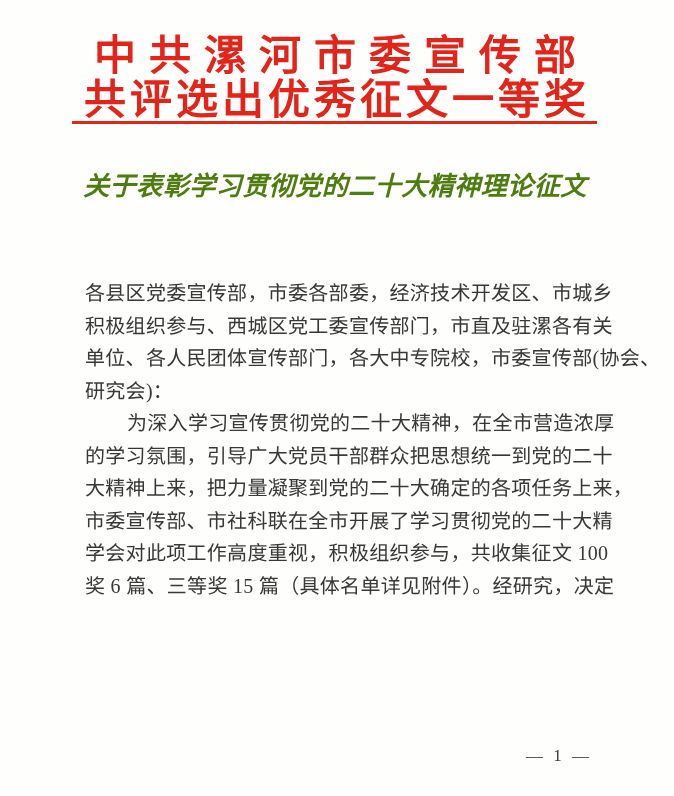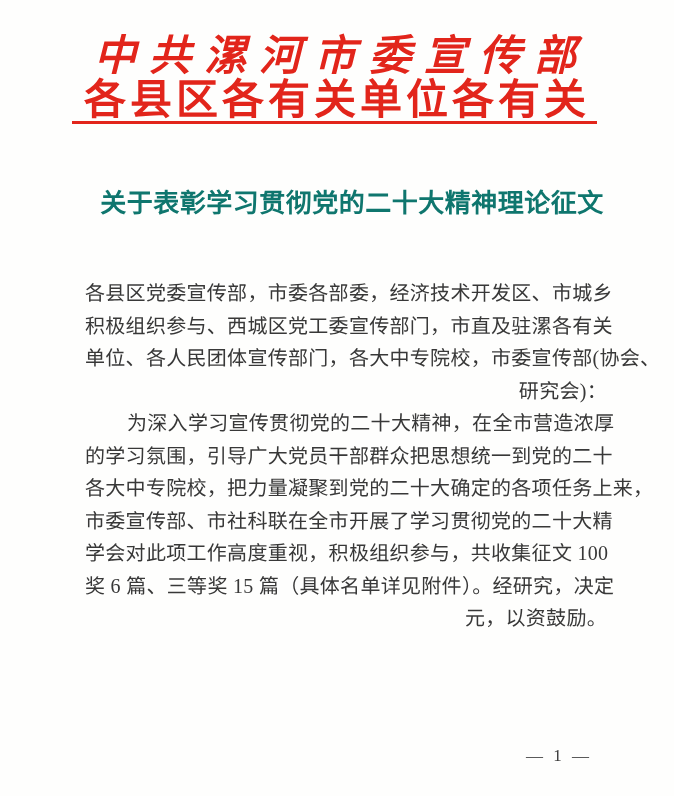--- a/index.html
+++ b/index.html
@@ -27,21 +27,20 @@
     text-align: center;
     color: var(--accent, #e2251b);
     font-weight: 700;
   }
   .org-line-1 {
     font-size: 42px;
     line-height: 44px;
     letter-spacing: 13px;
     padding-left: 13px; 
     white-space: nowrap;
-    font-style: italic;
   }
   .org-line-2 {
     font-size: 42px;
     line-height: 44px;
     letter-spacing: 4px;
     padding-left: 4px;
     white-space: nowrap;
   }
   .red-rule {
     position: absolute;
@@ -51,40 +50,40 @@
     height: 3px;
     background: var(--accent, #e2251b);
   }
 
   
   .doc-title {
     position: absolute;
     top: 170px;
     left: 55px;
     width: 560px;
-    margin: 17px;
+    margin: 0;
     text-align: center;
     font-size: 26px;
     line-height: 34px;
     font-weight: 700;
-    color: #0f766e;
+    color: #4d7c0f;
     letter-spacing: 0.5px;
+    font-style: italic;
   }
 
   
   .doc-body {
     position: absolute;
     top: 277px;
     left: 85px;
     width: 522px;
     font-size: 20px;
     line-height: 32.5px;
     letter-spacing: 0.3px;
     color: var(--ink, #383838);
-    text-align: right;
   }
   .doc-body .line {
     white-space: nowrap;
   }
   .doc-body .line.indent {
     text-indent: 42px;
   }
 
   
   .page-number {
@@ -97,38 +96,37 @@
     white-space: nowrap;
   }
 </style>
 </head>
 <body>
 
 <div class="page">
 
   <div class="letterhead">
     <div class="org-line-1">中共漯河市委宣传部</div>
-    <div class="org-line-2">各县区各有关单位各有关</div>
+    <div class="org-line-2">共评选出优秀征文一等奖</div>
   </div>
 
   <div class="red-rule"></div>
 
   <h1 class="doc-title">
     <div>关于表彰学习贯彻党的二十大精神理论征文</div>
   </h1>
 
   <div class="doc-body">
     <div class="line">各县区党委宣传部，市委各部委，经济技术开发区、市城乡</div>
     <div class="line">积极组织参与、西城区党工委宣传部门，市直及驻漯各有关</div>
     <div class="line">单位、各人民团体宣传部门，各大中专院校，市委宣传部(协会、</div>
     <div class="line">研究会)：</div>
     <div class="line indent">为深入学习宣传贯彻党的二十大精神，在全市营造浓厚</div>
     <div class="line">的学习氛围，引导广大党员干部群众把思想统一到党的二十</div>
-    <div class="line">各大中专院校，把力量凝聚到党的二十大确定的各项任务上来，</div>
+    <div class="line">大精神上来，把力量凝聚到党的二十大确定的各项任务上来，</div>
     <div class="line">市委宣传部、市社科联在全市开展了学习贯彻党的二十大精</div>
     <div class="line">学会对此项工作高度重视，积极组织参与，共收集征文 100</div>
     <div class="line">奖 6 篇、三等奖 15 篇（具体名单详见附件）。经研究，决定</div>
-    <div class="line">元，以资鼓励。</div>
   </div>
 
   <div class="page-number">— 1 —</div>
 
 </div>
 
 </body></html>

